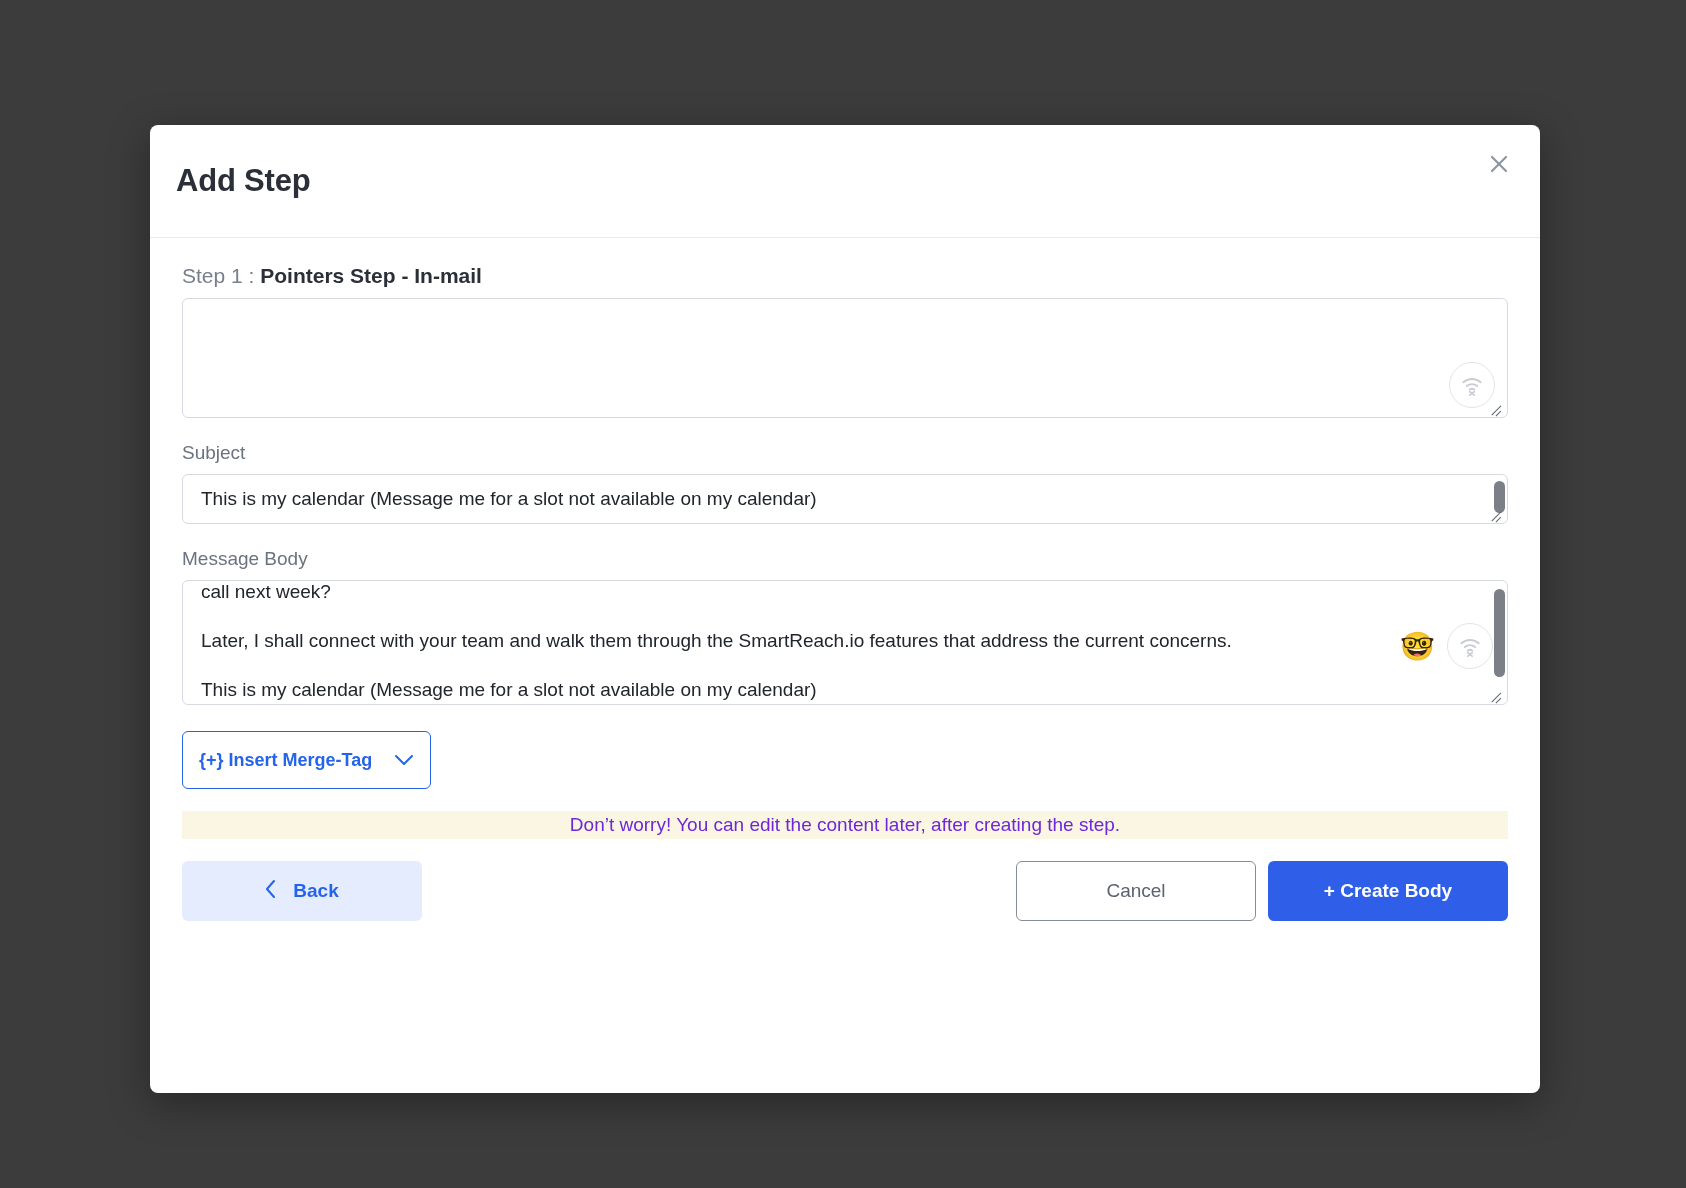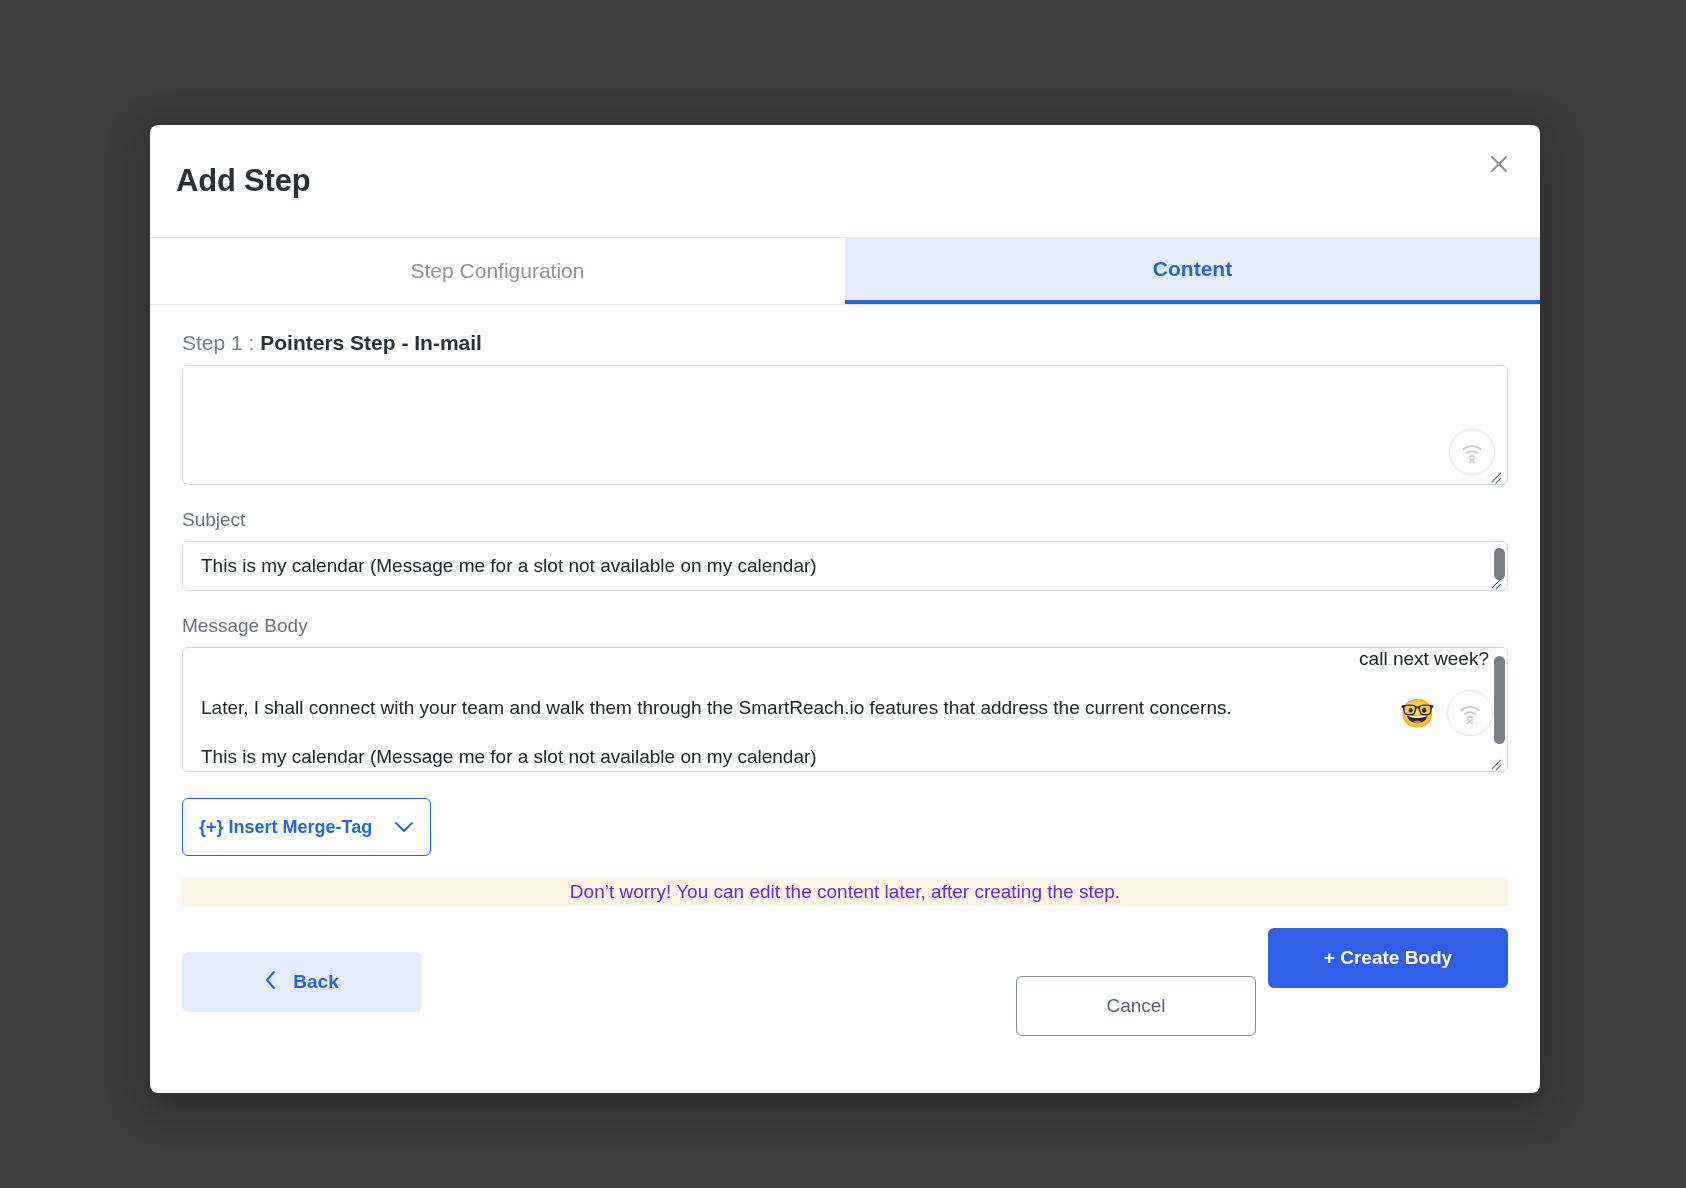--- a/index.html
+++ b/index.html
@@ -107,21 +107,21 @@
     white-space: nowrap; overflow: hidden;
   }
 
   .body-shell { height: 125px; overflow: hidden; padding: 0 18px; }
   .body-line {
     font-size: 19px;
     color: #21252c;
     line-height: 49px;
     white-space: nowrap;
   }
-  .body-line.clipped { margin-top: -14px; text-align: right; }
+  .body-line.clipped { margin-top: -14px; }
 
   
   .grammarly {
     position: absolute;
     width: 46px; height: 46px;
     border-radius: 50%;
     border: 1px solid #e2e4e9;
     background: #fff;
     display: flex; align-items: center; justify-content: center;
   }
@@ -201,21 +201,20 @@
     color: #2563eb;
     font-weight: bold;
     gap: 16px;
   }
   .footer-right { display: flex; gap: 12px; }
   .btn-cancel {
     width: 240px;
     background: #fff;
     border: 1px solid #868c97;
     color: #5b6270;
-    margin-top: 48px;
   }
   .btn-create {
     width: 240px;
     background: #2f5fe8;
     color: #fff;
     font-weight: bold;
   }
 </style>
 </head>
 <body>
@@ -229,24 +228,20 @@
     <div class="modal-header">
       <div class="modal-title">Add Step</div>
       <div class="close-btn">
         <svg width="22" height="22" viewBox="0 0 22 22" aria-hidden="true">
           <line x1="4" y1="4" x2="18" y2="18" stroke="#8d94a3" stroke-width="2.2" stroke-linecap="round"></line>
           <line x1="18" y1="4" x2="4" y2="18" stroke="#8d94a3" stroke-width="2.2" stroke-linecap="round"></line>
         </svg>
       </div>
     </div>
 
-    <div class="tabs">
-      <div class="tab">Step Configuration</div>
-      <div class="tab active">Content</div>
-    </div>
 
     <div class="modal-body">
 
       <div class="step-line">
         <span>Step 1 : </span><span class="step-name">Pointers Step - In-mail</span>
       </div>
 
       
       <div class="input-shell notes-area">
         <div class="placeholder-text"></div>

